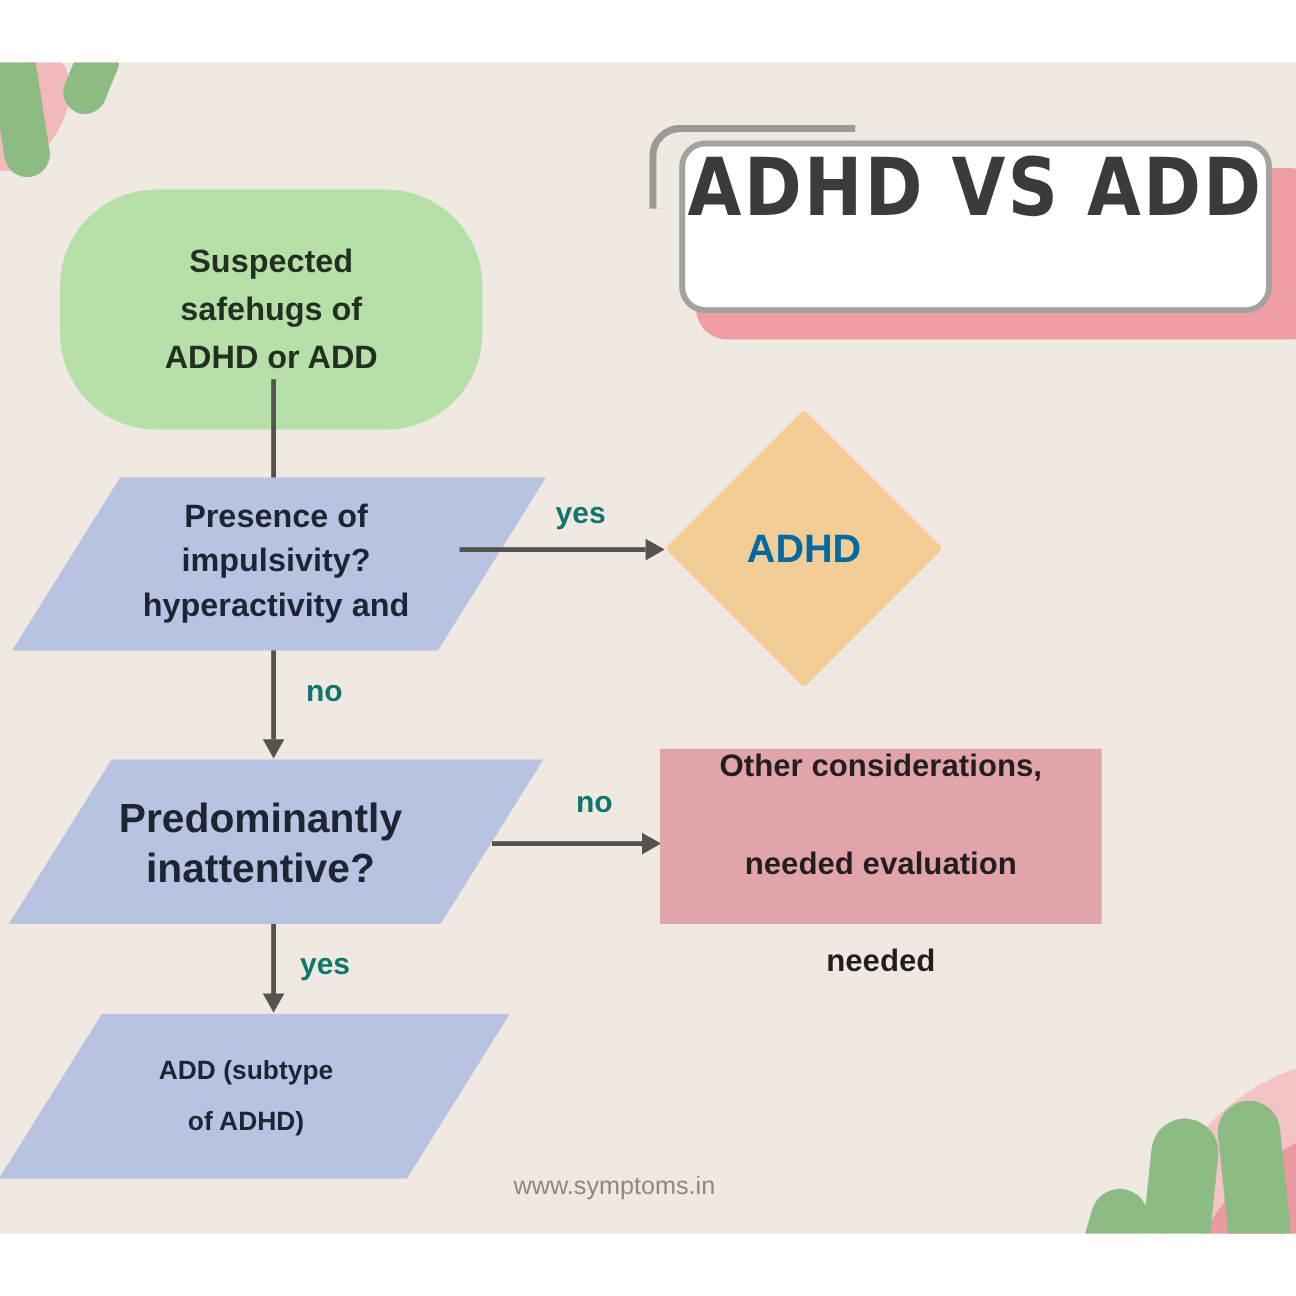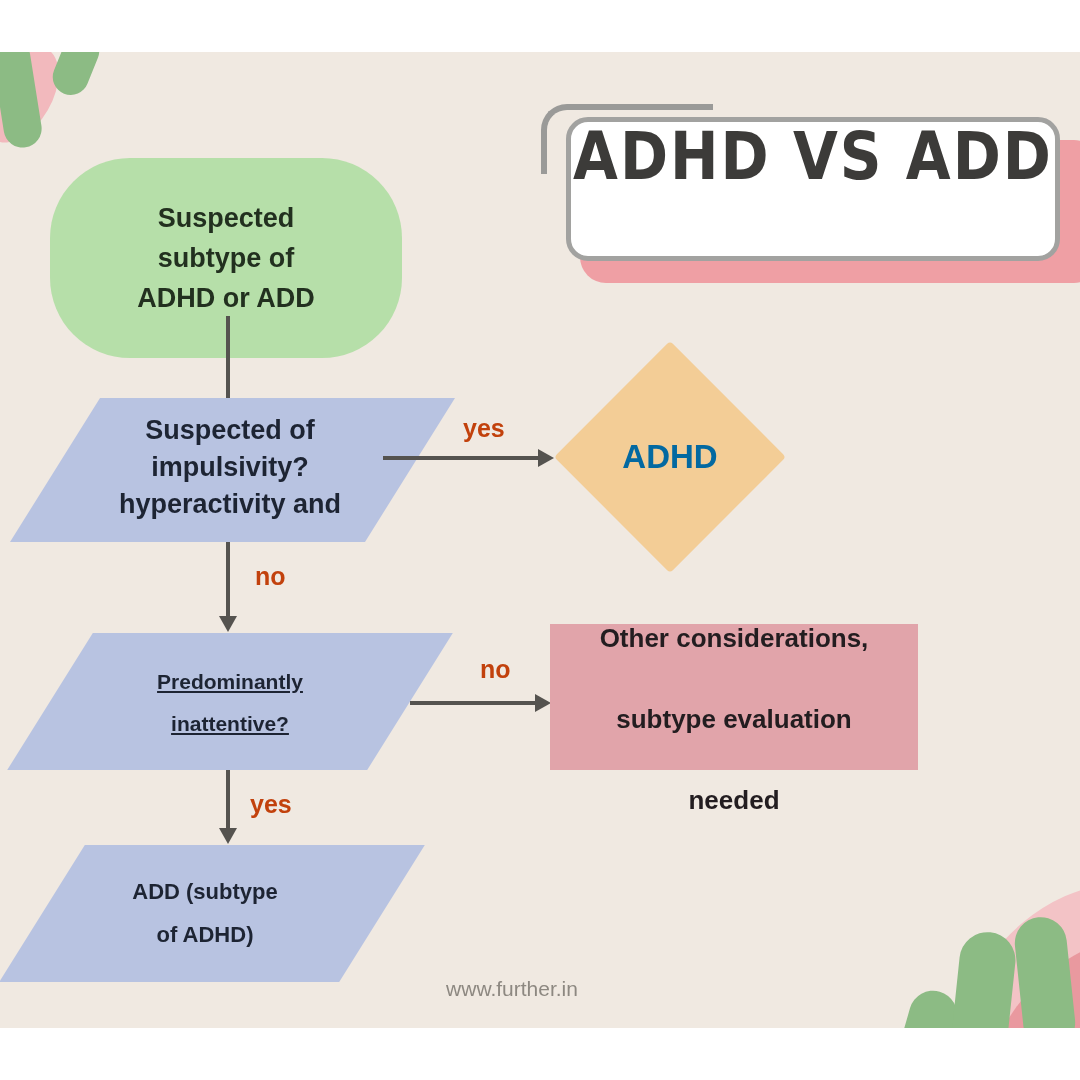--- a/index.html
+++ b/index.html
@@ -28,21 +28,21 @@
   .rect-pink{position:absolute;left:550px;top:624px;width:368px;height:146px;background:#e1a4aa;
         display:flex;flex-direction:column;align-items:center;justify-content:center;}
   .rect-pink .ln{font-weight:bold;font-size:26px;line-height:37px;color:#231d20;text-align:center;margin-top:44px;}
   
   .hline{position:absolute;height:4px;background:#55534f;}
   .vline{position:absolute;width:4px;background:#55534f;}
   .head-r{position:absolute;width:0;height:0;border-top:9px solid transparent;
         border-bottom:9px solid transparent;border-left:16px solid #55534f;}
   .head-d{position:absolute;width:0;height:0;border-left:9px solid transparent;
         border-right:9px solid transparent;border-top:16px solid #55534f;}
-  .edge-label{position:absolute;font-weight:bold;font-size:25px;color:#c2410c;}
+  .edge-label{position:absolute;font-weight:bold;font-size:25px;color:#0f766e;}
   .footer{position:absolute;left:312px;top:977px;width:400px;text-align:center;
         font-size:21px;color:#8d8881;}
 </style>
 </head>
 <body>
 
 <div class="page">
 
   <div class="bg">
 
@@ -58,67 +58,67 @@
   </div>
 
   <div class="title-corner"></div>
   <div class="title-shadow"></div>
   <div class="title-card">
     <span class="title-text">ADHD VS ADD</span>
   </div>
 
   <div class="pill">
     <div class="ln">Suspected</div>
-    <div class="ln">subtype of</div>
+    <div class="ln">safehugs of</div>
     <div class="ln">ADHD or ADD</div>
   </div>
 
   <div class="vline" style="left:226px;top:316px;height:84px;"></div>
 
   <div class="pgram" style="left:55px;top:398px;width:355px;height:144px;"></div>
   <div class="node-text" style="left:80px;top:412px;width:300px;font-size:27px;line-height:37px;">
-    <div>Suspected of</div>
+    <div>Presence of</div>
     <div>impulsivity?</div>
     <div>hyperactivity and</div>
   </div>
 
   <div class="edge-label" style="left:463px;top:414px;">yes</div>
   <div class="hline" style="left:383px;top:456px;width:155px;"></div>
   <div class="head-r" style="left:538px;top:449px;"></div>
 
   <div class="diamond"></div>
   <div class="node-text" style="left:570px;top:438px;width:200px;font-size:33px;font-weight:800;color:#0369a1;">
     <div>ADHD</div>
   </div>
 
   <div class="vline" style="left:226px;top:542px;height:74px;"></div>
   <div class="head-d" style="left:219px;top:616px;"></div>
   <div class="edge-label" style="left:255px;top:562px;">no</div>
 
   <div class="pgram" style="left:50px;top:633px;width:360px;height:137px;"></div>
-  <div class="node-text" style="left:80px;top:661px;width:300px;font-size:21px;line-height:42px;text-decoration:underline;">
+  <div class="node-text" style="left:67px;top:661px;width:300px;font-size:34px;line-height:42px;">
     <div>Predominantly</div>
     <div>inattentive?</div>
   </div>
 
   <div class="edge-label" style="left:480px;top:655px;">no</div>
   <div class="hline" style="left:410px;top:701px;width:125px;"></div>
   <div class="head-r" style="left:535px;top:694px;"></div>
 
   <div class="rect-pink">
     <div class="ln">Other considerations,</div>
-    <div class="ln">subtype evaluation</div>
+    <div class="ln">needed evaluation</div>
     <div class="ln">needed</div>
   </div>
 
   <div class="vline" style="left:226px;top:770px;height:60px;"></div>
   <div class="head-d" style="left:219px;top:828px;"></div>
   <div class="edge-label" style="left:250px;top:790px;">yes</div>
 
   <div class="pgram" style="left:42px;top:845px;width:340px;height:137px;"></div>
   <div class="node-text" style="left:55px;top:870px;width:300px;font-size:22px;line-height:43px;">
     <div>ADD (subtype</div>
     <div>of ADHD)</div>
   </div>
 
-  <div class="footer">www.further.in</div>
+  <div class="footer">www.symptoms.in</div>
 
 </div>
 
 </body></html>

